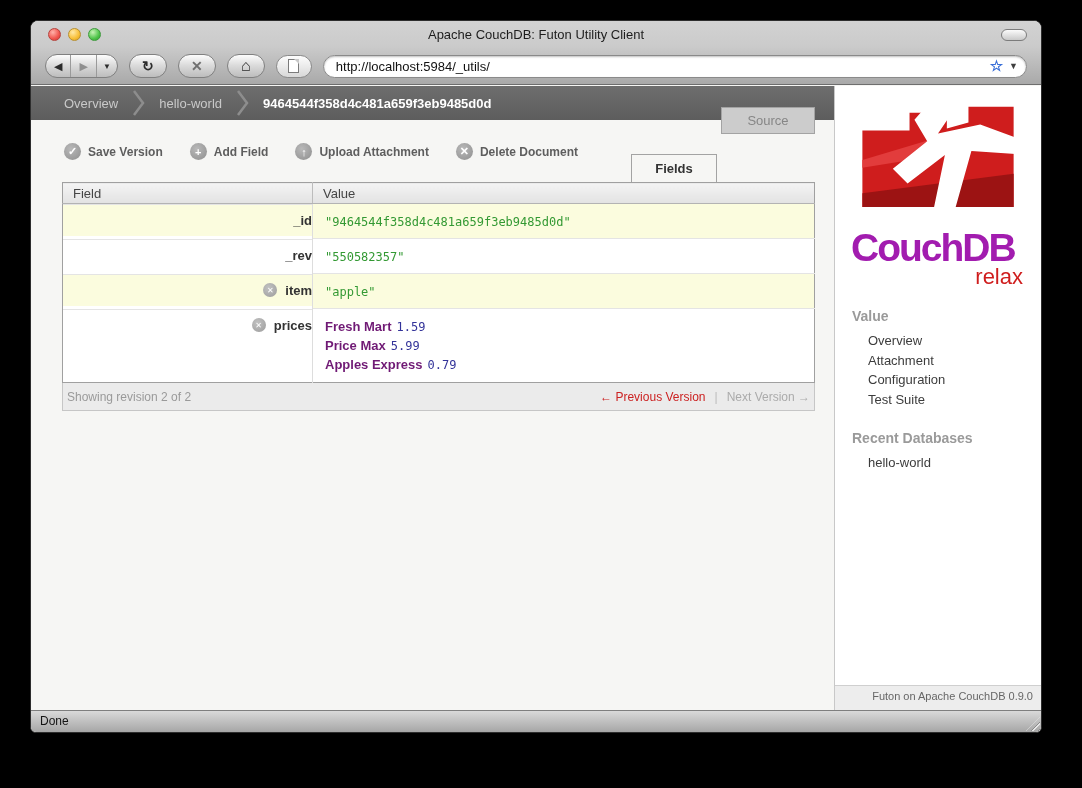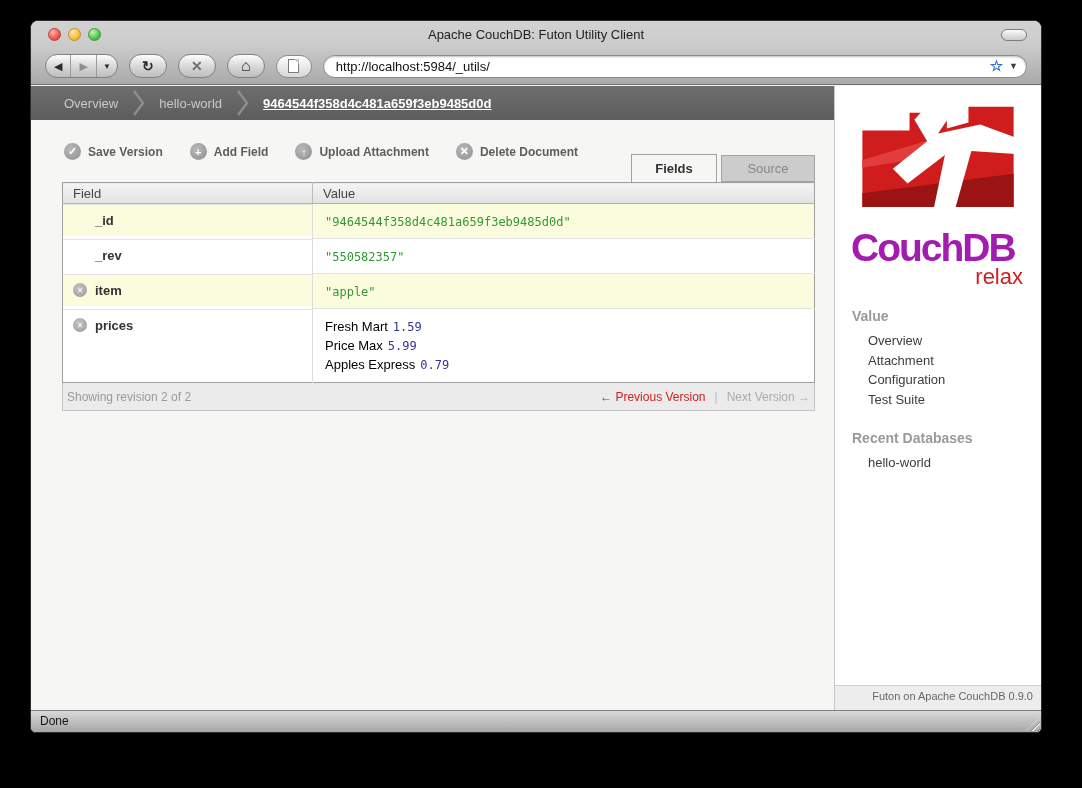--- a/index.html
+++ b/index.html
@@ -83,69 +83,69 @@
   .urldrop { color:#3f3f3f; font-size:9px; }
   
   .page { position:absolute; top:65px; bottom:22px; left:0; right:0; display:flex; }
   .main { flex:1; min-width:0; background:#f6f6f4; }
   .breadcrumb {
     height:34px; background:linear-gradient(#6e6e6e,#5d5d5d);
     display:flex; align-items:center; padding-left:33px;
   }
   .crumb-link { color:#c9c9c9; font-size:13px; cursor:pointer; }
   .crumb-sep { margin:0 14px; display:flex; align-items:center; }
-  .crumb-current { color:#fff; font-size:13px; font-weight:bold;text-decoration:underline; }
+  .crumb-current { color:#fff; font-size:13px; font-weight:bold; }
   .content { position:relative; padding:0 19px 0 31px; }
   .topbar { position:relative; height:62px; }
   .commands { list-style:none; display:flex; gap:27px; padding-top:23px; padding-left:2px; }
   .command { display:flex; align-items:center; gap:7px; cursor:pointer; }
   .cmd-icon {
     width:17px; height:17px; border-radius:50%;
     background:radial-gradient(circle at 40% 35%, #b9b9b9, #8e8e8e);
     color:#fff; font-size:11px; font-weight:bold;
     display:flex; align-items:center; justify-content:center;
   }
   .cmd-label { font-size:12px; font-weight:bold; color:#5e5e5e; }
   .tabs { position:absolute; right:0; bottom:0; display:flex; }
   .tab {
     width:94px; height:27px; display:flex; align-items:center; justify-content:center;
     font-size:13px; border:1px solid #a3a3a3; cursor:pointer;
   }
   .tab.active {
     background:#f6f6f4; border-bottom:none; height:28px;
-    font-weight:bold; color:#333; width:86px; margin-right:4px;
+    font-weight:bold; color:#333; width:86px; margin-right:4px;margin-top:48px;
   }
   .tab.inactive { background:#cccccc; color:#868686; margin-top:1px; }
   
   table.doc { border-collapse:collapse; width:100%; background:#fff; border:1px solid #a0a0a0; }
   table.doc th {
     background:linear-gradient(#f4f4f4,#e2e2e2);
     font-size:13px; font-weight:normal; color:#454545; text-align:left;
     height:21px; padding-left:10px; border-bottom:1px solid #b3b3b3;
   }
   th.col-field { width:250px; }
   th.col-value { border-left:1px solid #bcbcbc; }
-  table.doc td { vertical-align:top; border-top:1px solid #e4e4e4; }
+  table.doc td { vertical-align:top; border-top:1px solid #e4e4e4;justify-content:flex-end; }
   tr.row-odd td { background:#fbfcde; }
   td.field-cell { padding:8px 0 8px 10px; display:flex; align-items:center; }
   td.value-cell { border-left:1px solid #ddd; padding:8px 0 8px 12px; }
   .icon-spacer { display:inline-block; width:22px; }
   .delete-icon {
     width:14px; height:14px; border-radius:50%;
     background:radial-gradient(circle at 40% 35%, #c2c2c2, #9b9b9b);
     color:#fff; font-size:8px; display:inline-flex;
     align-items:center; justify-content:center;
     margin-right:8px; cursor:pointer; flex:0 0 14px;
   }
   .field-name { font-size:13px; font-weight:bold; color:#333; }
   code.val { font-family:"DejaVu Sans Mono", monospace; font-size:12px; }
   code.string { color:var(--string-green,#393); }
   code.number { color:var(--number-blue,#339); }
   .dict-entry { line-height:17px; }
-  .entry-key { font-size:13px; font-weight:normal; color:#000000; margin-right:5px;margin-top:24px; }
+  .entry-key { font-size:13px; font-weight:bold; color:#701a75; margin-right:5px;margin-top:24px; }
   
   .revbar {
     height:28px; background:#ebebeb;
     border:1px solid #c6c6c6; border-top:none;
     display:flex; align-items:center; justify-content:space-between;
     padding:0 4px; font-size:12px;
   }
   .rev-status { color:#9a9a9a; }
   .rev-links { display:flex; gap:9px; align-items:center; }
   .rev-prev { color:var(--accent-red,#c22); cursor:pointer; }

